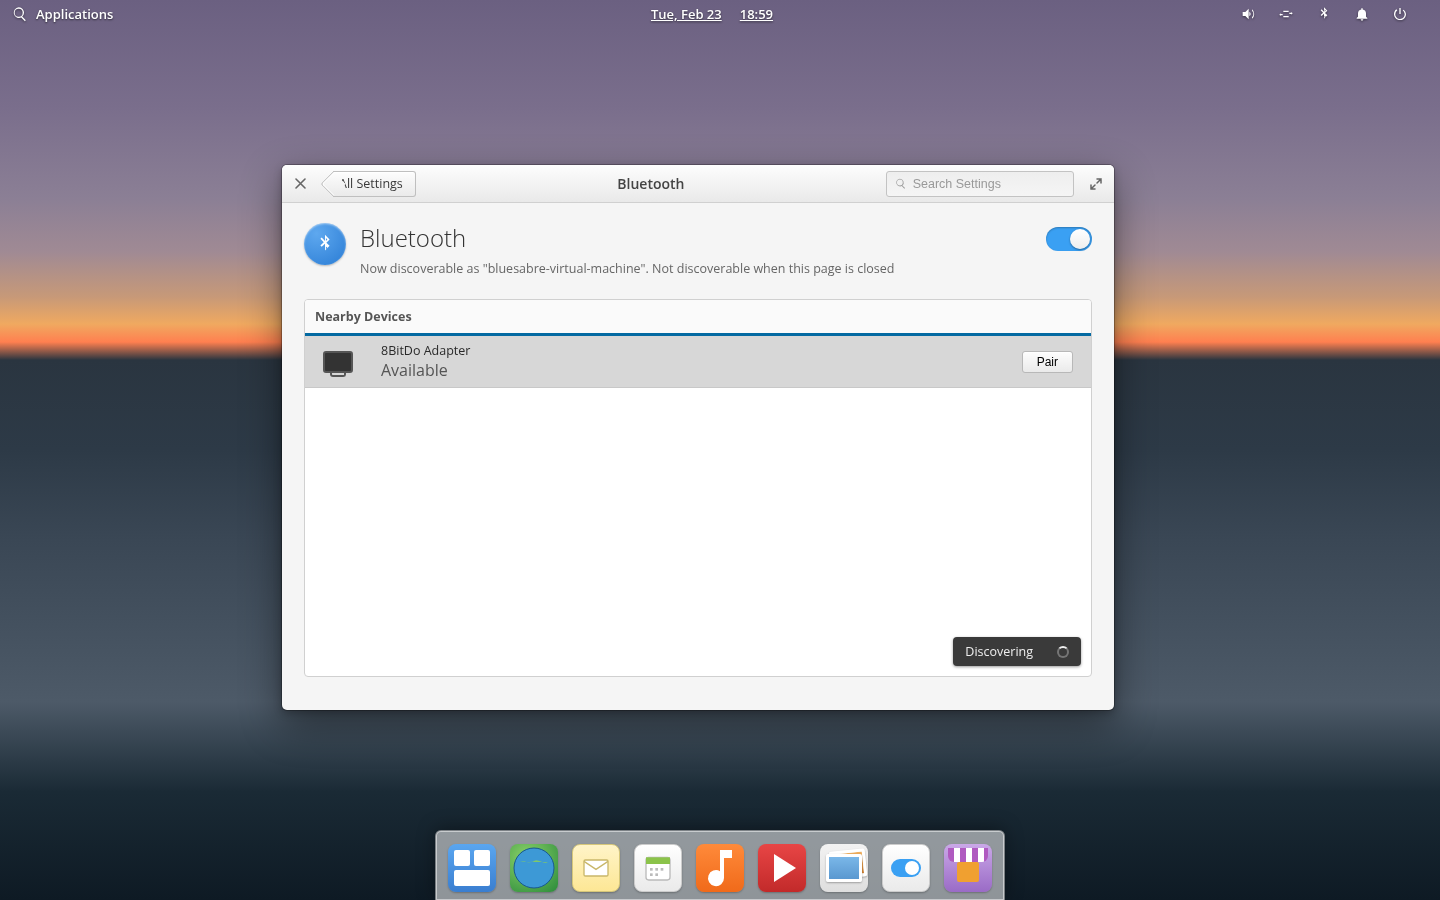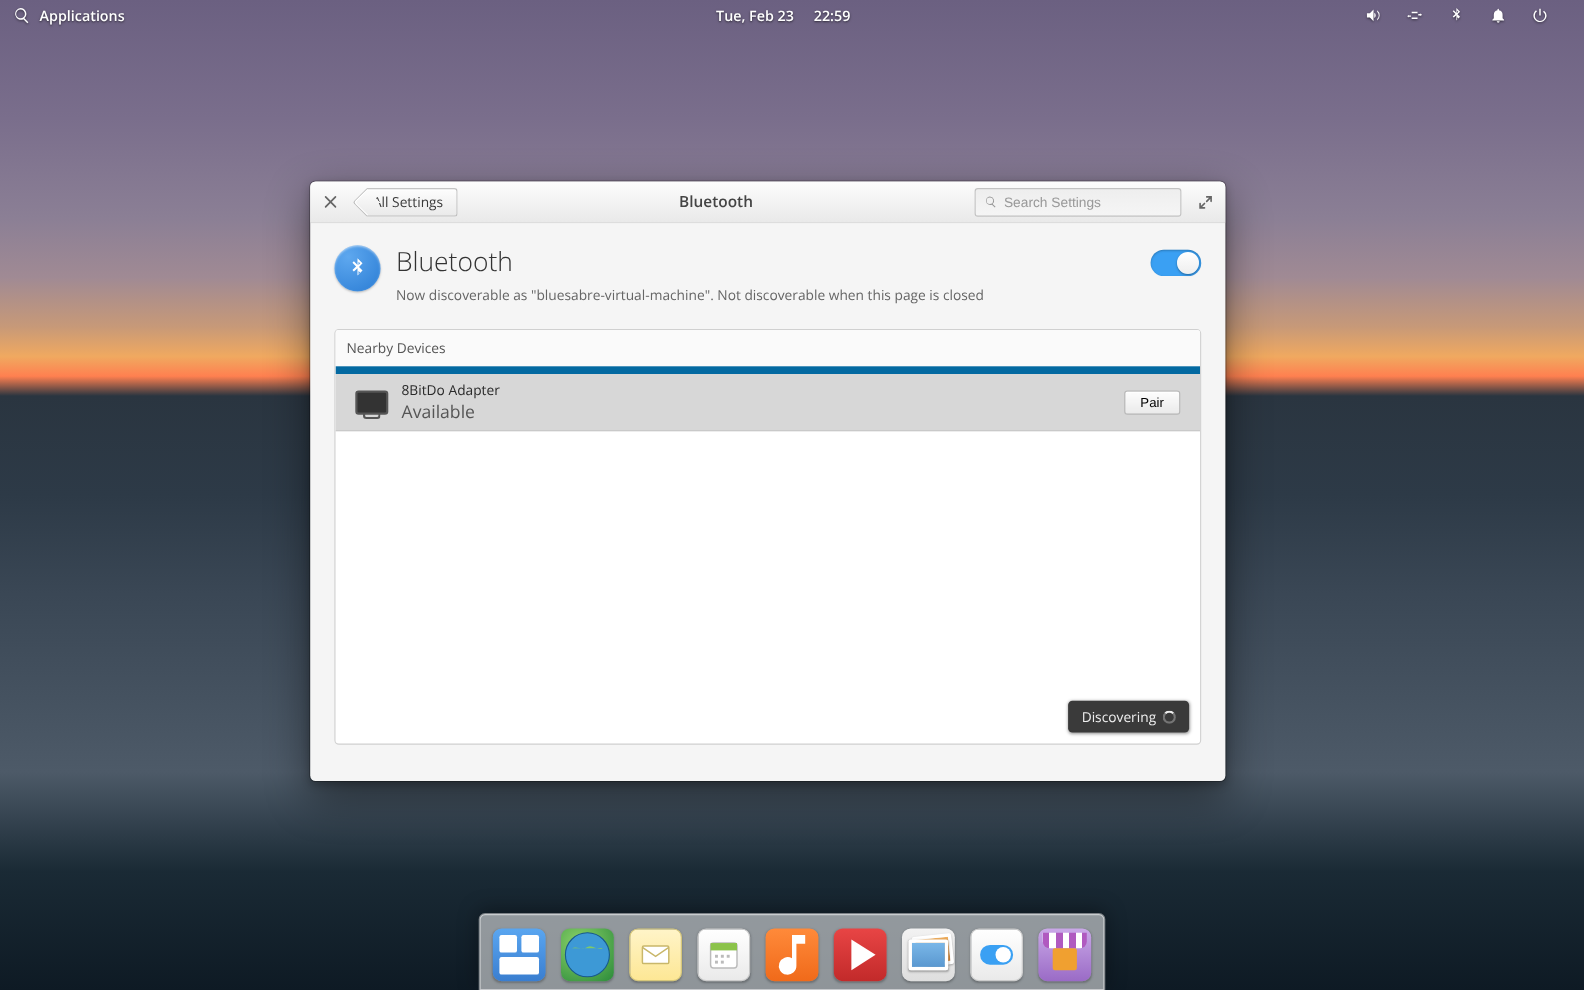--- a/index.html
+++ b/index.html
@@ -14,21 +14,21 @@
     }
     .wallpaper-layer { position: absolute; inset: 0; z-index: 0; }
     .top-panel {
       position: absolute; top: 0; left: 0; right: 16px; height: 28px;
       display: flex; align-items: center;
       color: #fff; font-size: 13px; font-weight: 600;
       z-index: 100;
       text-shadow: 0 1px 2px rgba(0,0,0,.6);
     }
     .top-left { display: flex; align-items: center; gap: 8px; padding-left: 12px; cursor: pointer; }
-    .top-center { position: absolute; left: 50%; transform: translateX(-50%); display: flex; gap: 18px; cursor: pointer; }
+    .top-center { position: absolute; left: 50%; transform: translateX(-50%); display: flex; gap: 18px; cursor: pointer; text-decoration: underline; }
     .top-right { margin-left: auto; display: flex; align-items: center; gap: 22px; padding-right: 16px; }
     .top-right .ind { cursor: pointer; display: flex; align-items: center; }
     .ind svg, .top-left svg { width: 16px; height: 16px; fill: #fff; filter: drop-shadow(0 1px 1px rgba(0,0,0,.5)); }
 
     .window {
       position: absolute; left: 282px; top: 165px; width: 832px; height: 545px;
       background: #f5f5f5;
       border-radius: 5px;
       box-shadow: 0 0 0 1px rgba(0,0,0,.25), 0 14px 40px rgba(0,0,0,.45), 0 3px 8px rgba(0,0,0,.25);
       z-index: 50;
@@ -107,26 +107,26 @@
       background: linear-gradient(#fff,#eee);
       box-shadow: 0 1px 2px rgba(0,0,0,.4);
     }
     .list {
       margin-top: 22px;
       border: 1px solid #d0d0d0; border-radius: 4px;
       background: #fff; overflow: hidden;
       height: 378px; position: relative;
     }
     .list-header {
-      padding: 8px 10px; font-size: 12.5px; font-weight: 400; color: #555;
-      border-bottom: 7px solid #0369a1;
+      padding: 8px 10px; font-size: 12.5px; font-weight: 700; color: #555;
+      border-bottom: 3px solid #0369a1;
       background: #fafafa;
     }
     .device-row {
-      display: flex; align-items: center; gap: 12px;
+      display: flex; align-items: center; gap: 28px;
       padding: 6px 18px; background: #d7d7d7;
       border-bottom: 1px solid #c8c8c8;
     }
     .dev-icon {
       width: 30px; height: 22px; border: 2px solid #555; border-radius: 3px;
       position: relative; background: #333;
     }
     .dev-icon::after {
       content:""; position:absolute; left:50%; bottom:-6px; transform:translateX(-50%);
       width: 12px; height: 4px; border: 2px solid #555; border-top:none; border-radius: 0 0 3px 3px;
@@ -138,21 +138,21 @@
       margin-left: auto;
       padding: 3px 14px; font-size: 12px;
       background: linear-gradient(#fdfdfd,#eaeaea);
       border: 1px solid #b8b8b8; border-radius: 3px; cursor:pointer;
       box-shadow: inset 0 1px 0 #fff;
     }
     .discovering {
       position: absolute; right: 10px; bottom: 10px;
       padding: 6px 12px; border-radius: 4px;
       background: #3a3a3a; color: #eee; font-size: 12.5px;
-      display: flex; align-items:center; gap: 6px;
+      display: flex; align-items:center; gap: 24px;
       box-shadow: 0 1px 3px rgba(0,0,0,.4);
     }
     .spinner {
       width: 12px; height: 12px; border: 2px solid rgba(255,255,255,.3);
       border-top-color: #eee; border-radius: 50%;
       animation: spin 1s linear infinite;
     }
     @keyframes spin { to { transform: rotate(360deg); } }
 
     .dock {
@@ -198,21 +198,21 @@
 
 <div class="top-panel">
   <div class="top-left">
     <svg viewBox="0 0 24 24">
         <path d="M10 2a8 8 0 015.3 13.9l5.4 5.4-1.4 1.4-5.4-5.4A8 8 0 1110 2zm0 2a6 6 0 100 12 6 6 0 000-12z"></path>
       </svg>
     <span>Applications</span>
   </div>
   <div class="top-center">
     <span>Tue, Feb 23</span>
-    <span>22:59</span>
+    <span>18:59</span>
   </div>
   <div class="top-right">
     <span class="ind">
       <svg viewBox="0 0 24 24">
           <path d="M4 9v6h4l5 5V4L8 9H4zm12 3a4 4 0 00-2-3.5v7A4 4 0 0016 12zm2-7v2a7 7 0 010 10v2a9 9 0 000-14z"></path>
         </svg>
     </span>
     <span class="ind">
       <svg viewBox="0 0 24 24">
           <path d="M4 11l-2 2 2 2v-1h3v-2H4v-1zm16 2l2-2-2-2v1h-3v2h3v1zM8 7h8v2H8zm0 8h8v2H8z"></path>

